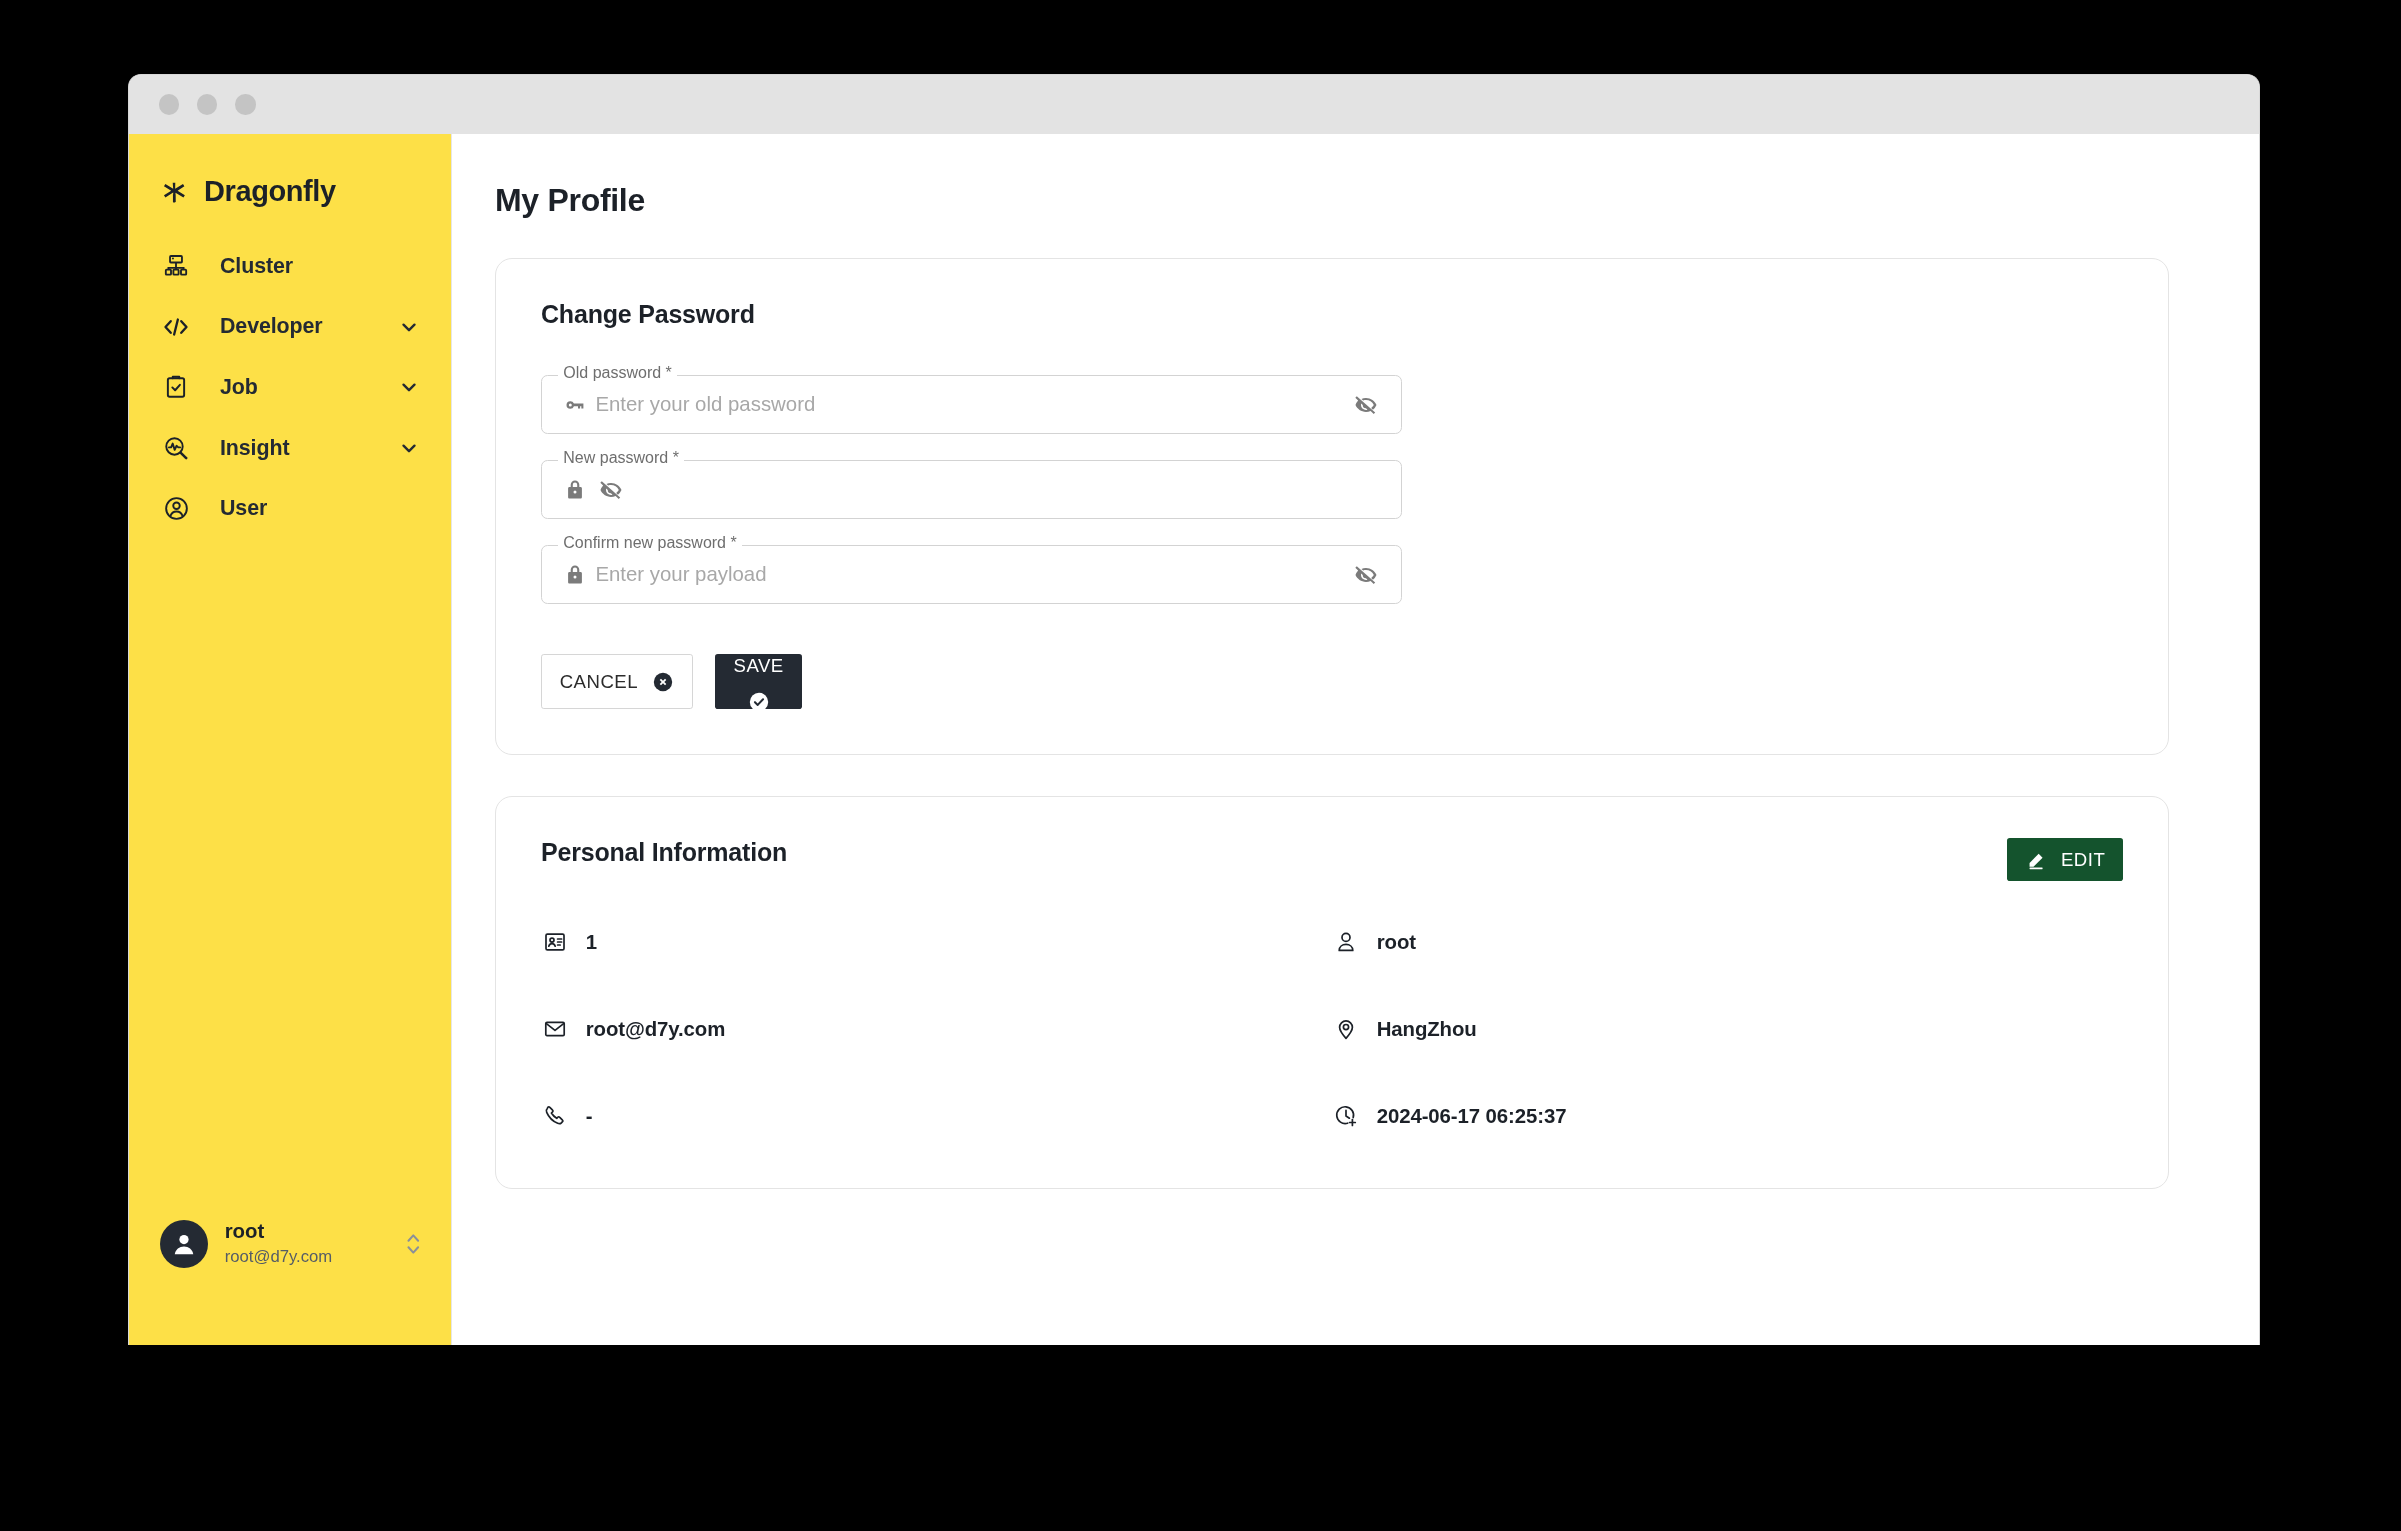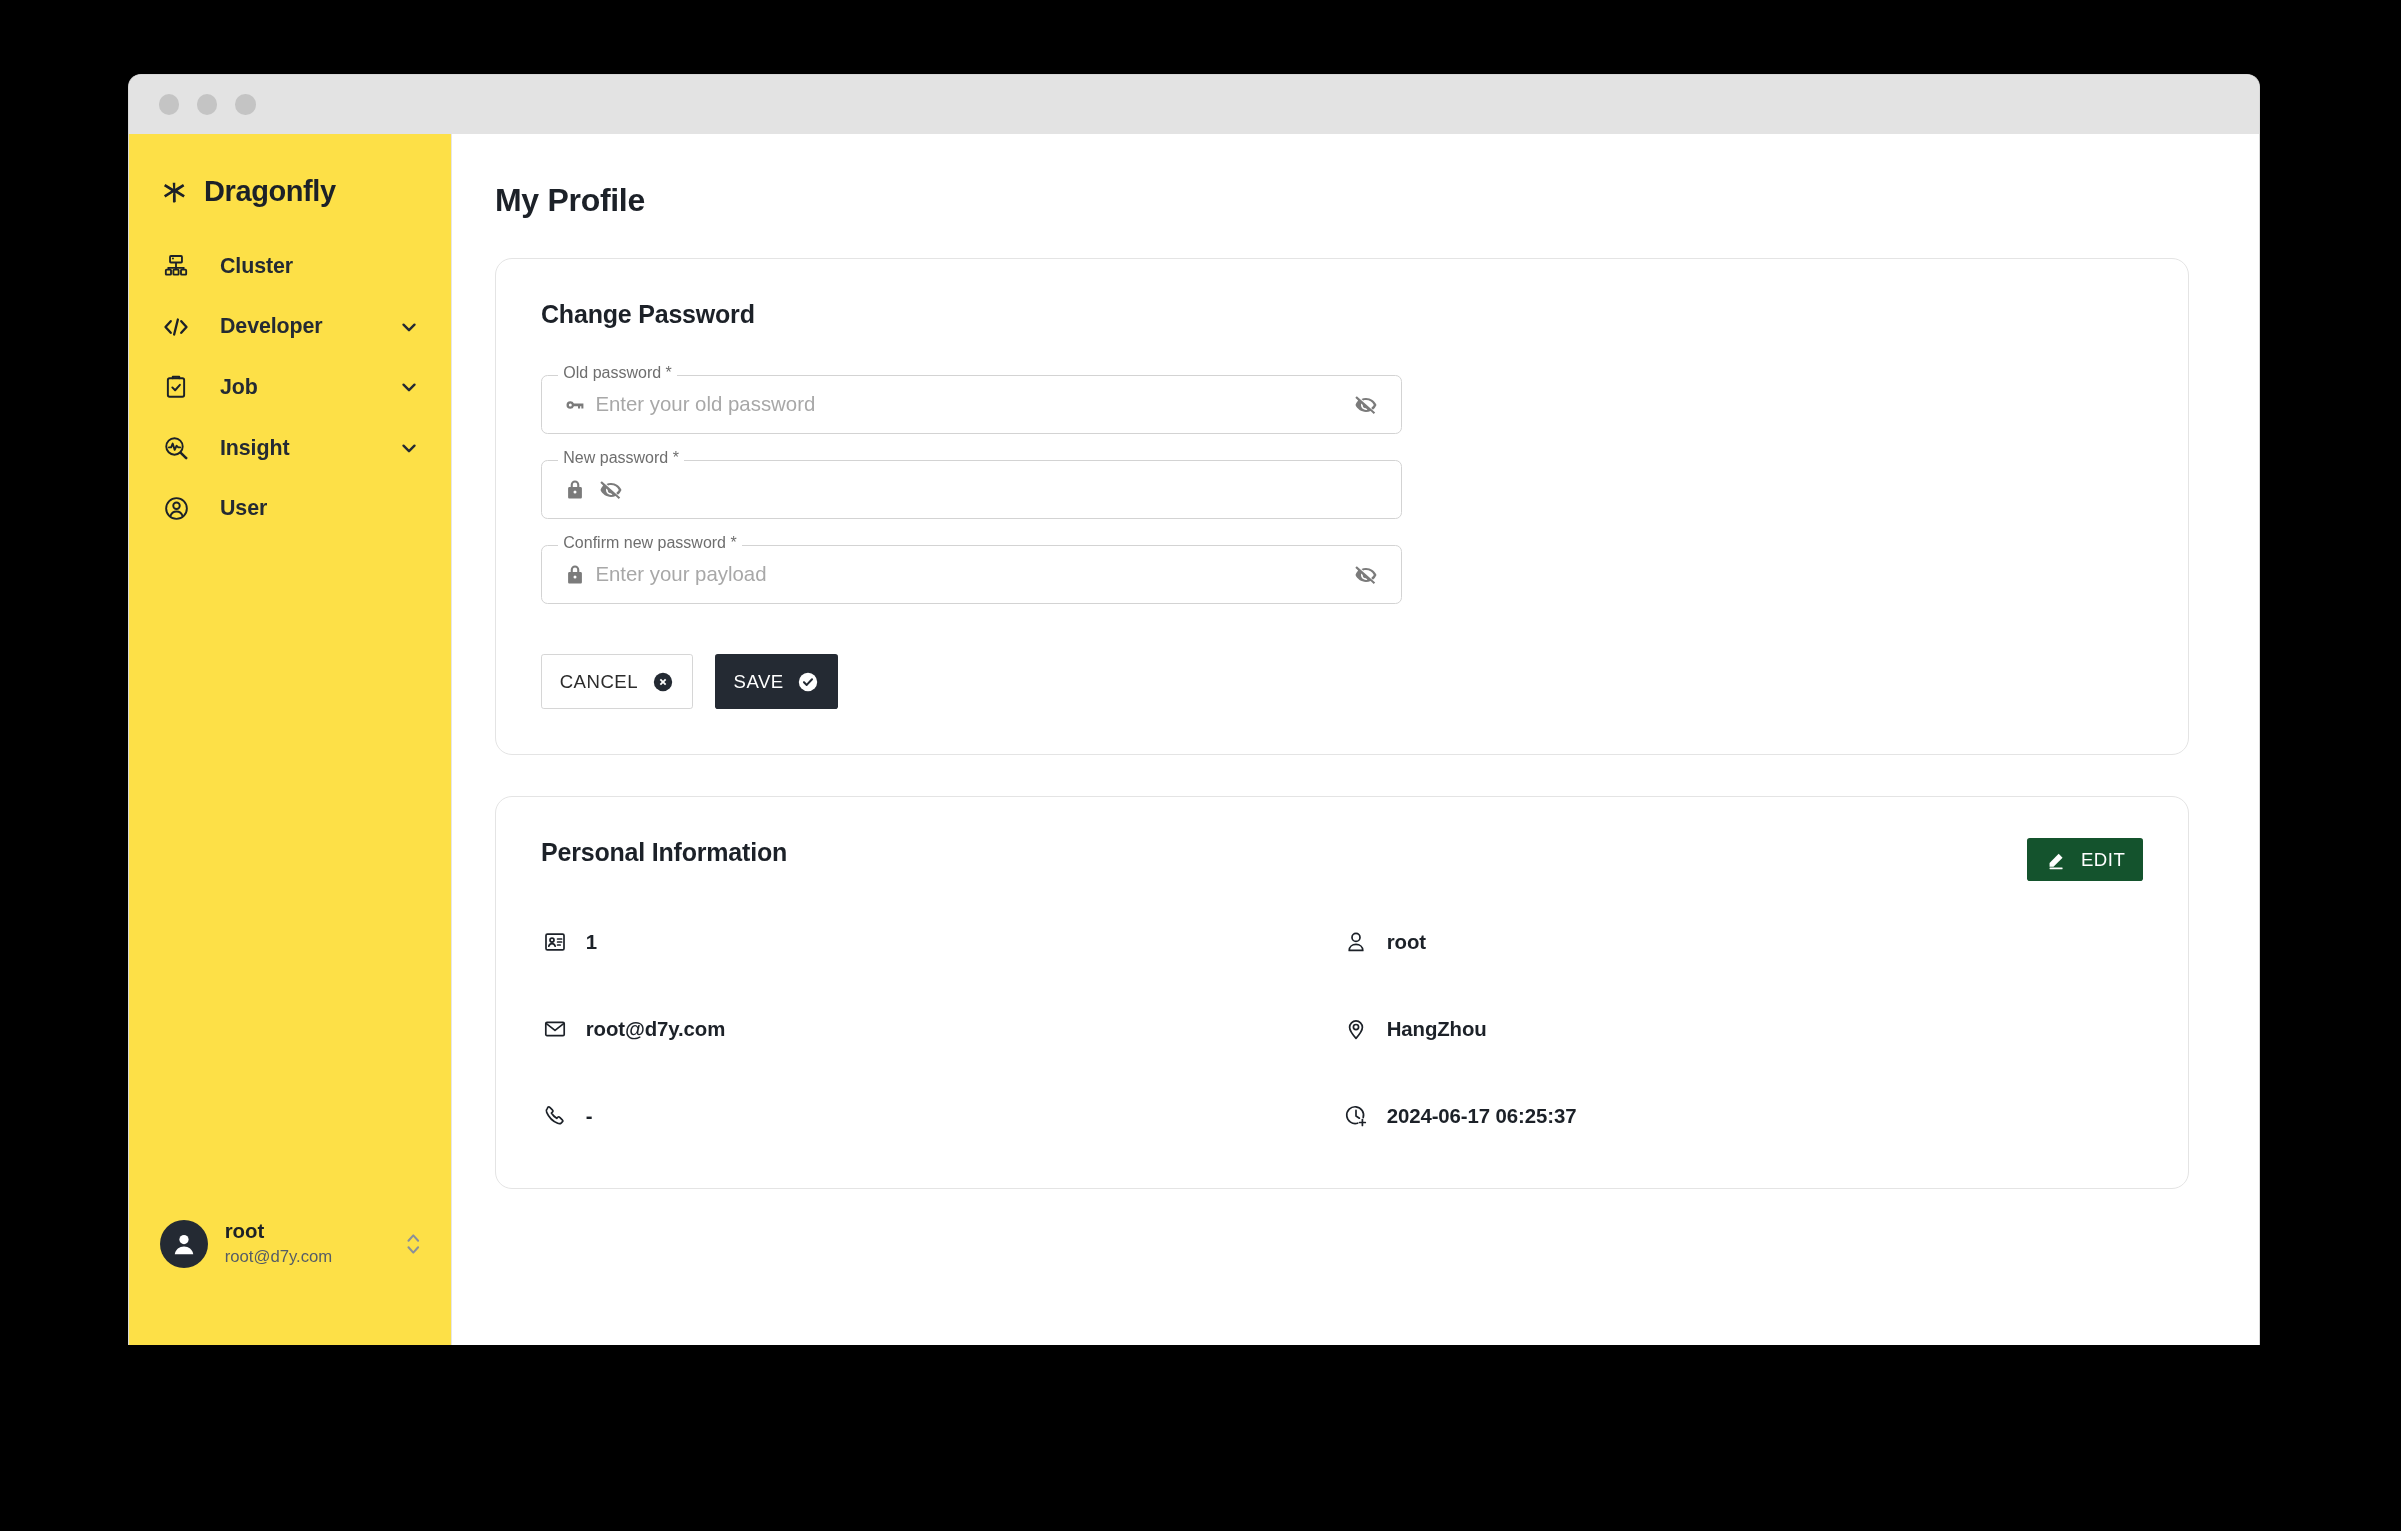--- a/index.html
+++ b/index.html
@@ -152,21 +152,21 @@
     color: #8a9099;
     display: flex;
     align-items: center;
     justify-content: center;
   }
 
   
   .main {
     flex: 1;
     background: #ffffff;
-    padding: 48px 70px 0 43px;
+    padding: 48px 90px 0 43px;
     overflow: hidden;
   }
   .page-title {
     font-size: 32px;
     font-weight: bold;
     color: #1c2128;
     letter-spacing: -0.3px;
     margin-bottom: 39px;
   }
 
@@ -271,20 +271,21 @@
     font-family: "Liberation Sans", sans-serif;
   }
   .btn-cancel {
     background: #ffffff;
     border-color: #d6d6d6;
     color: #2c2c2c;
   }
   .btn-save {
     background: #242a33;
     color: #ffffff;
+    flex-direction: column;
   }
   .btn-icon {
     width: 23px;
     height: 23px;
     display: flex;
     align-items: center;
     justify-content: center;
     flex-shrink: 0;
   }
 

